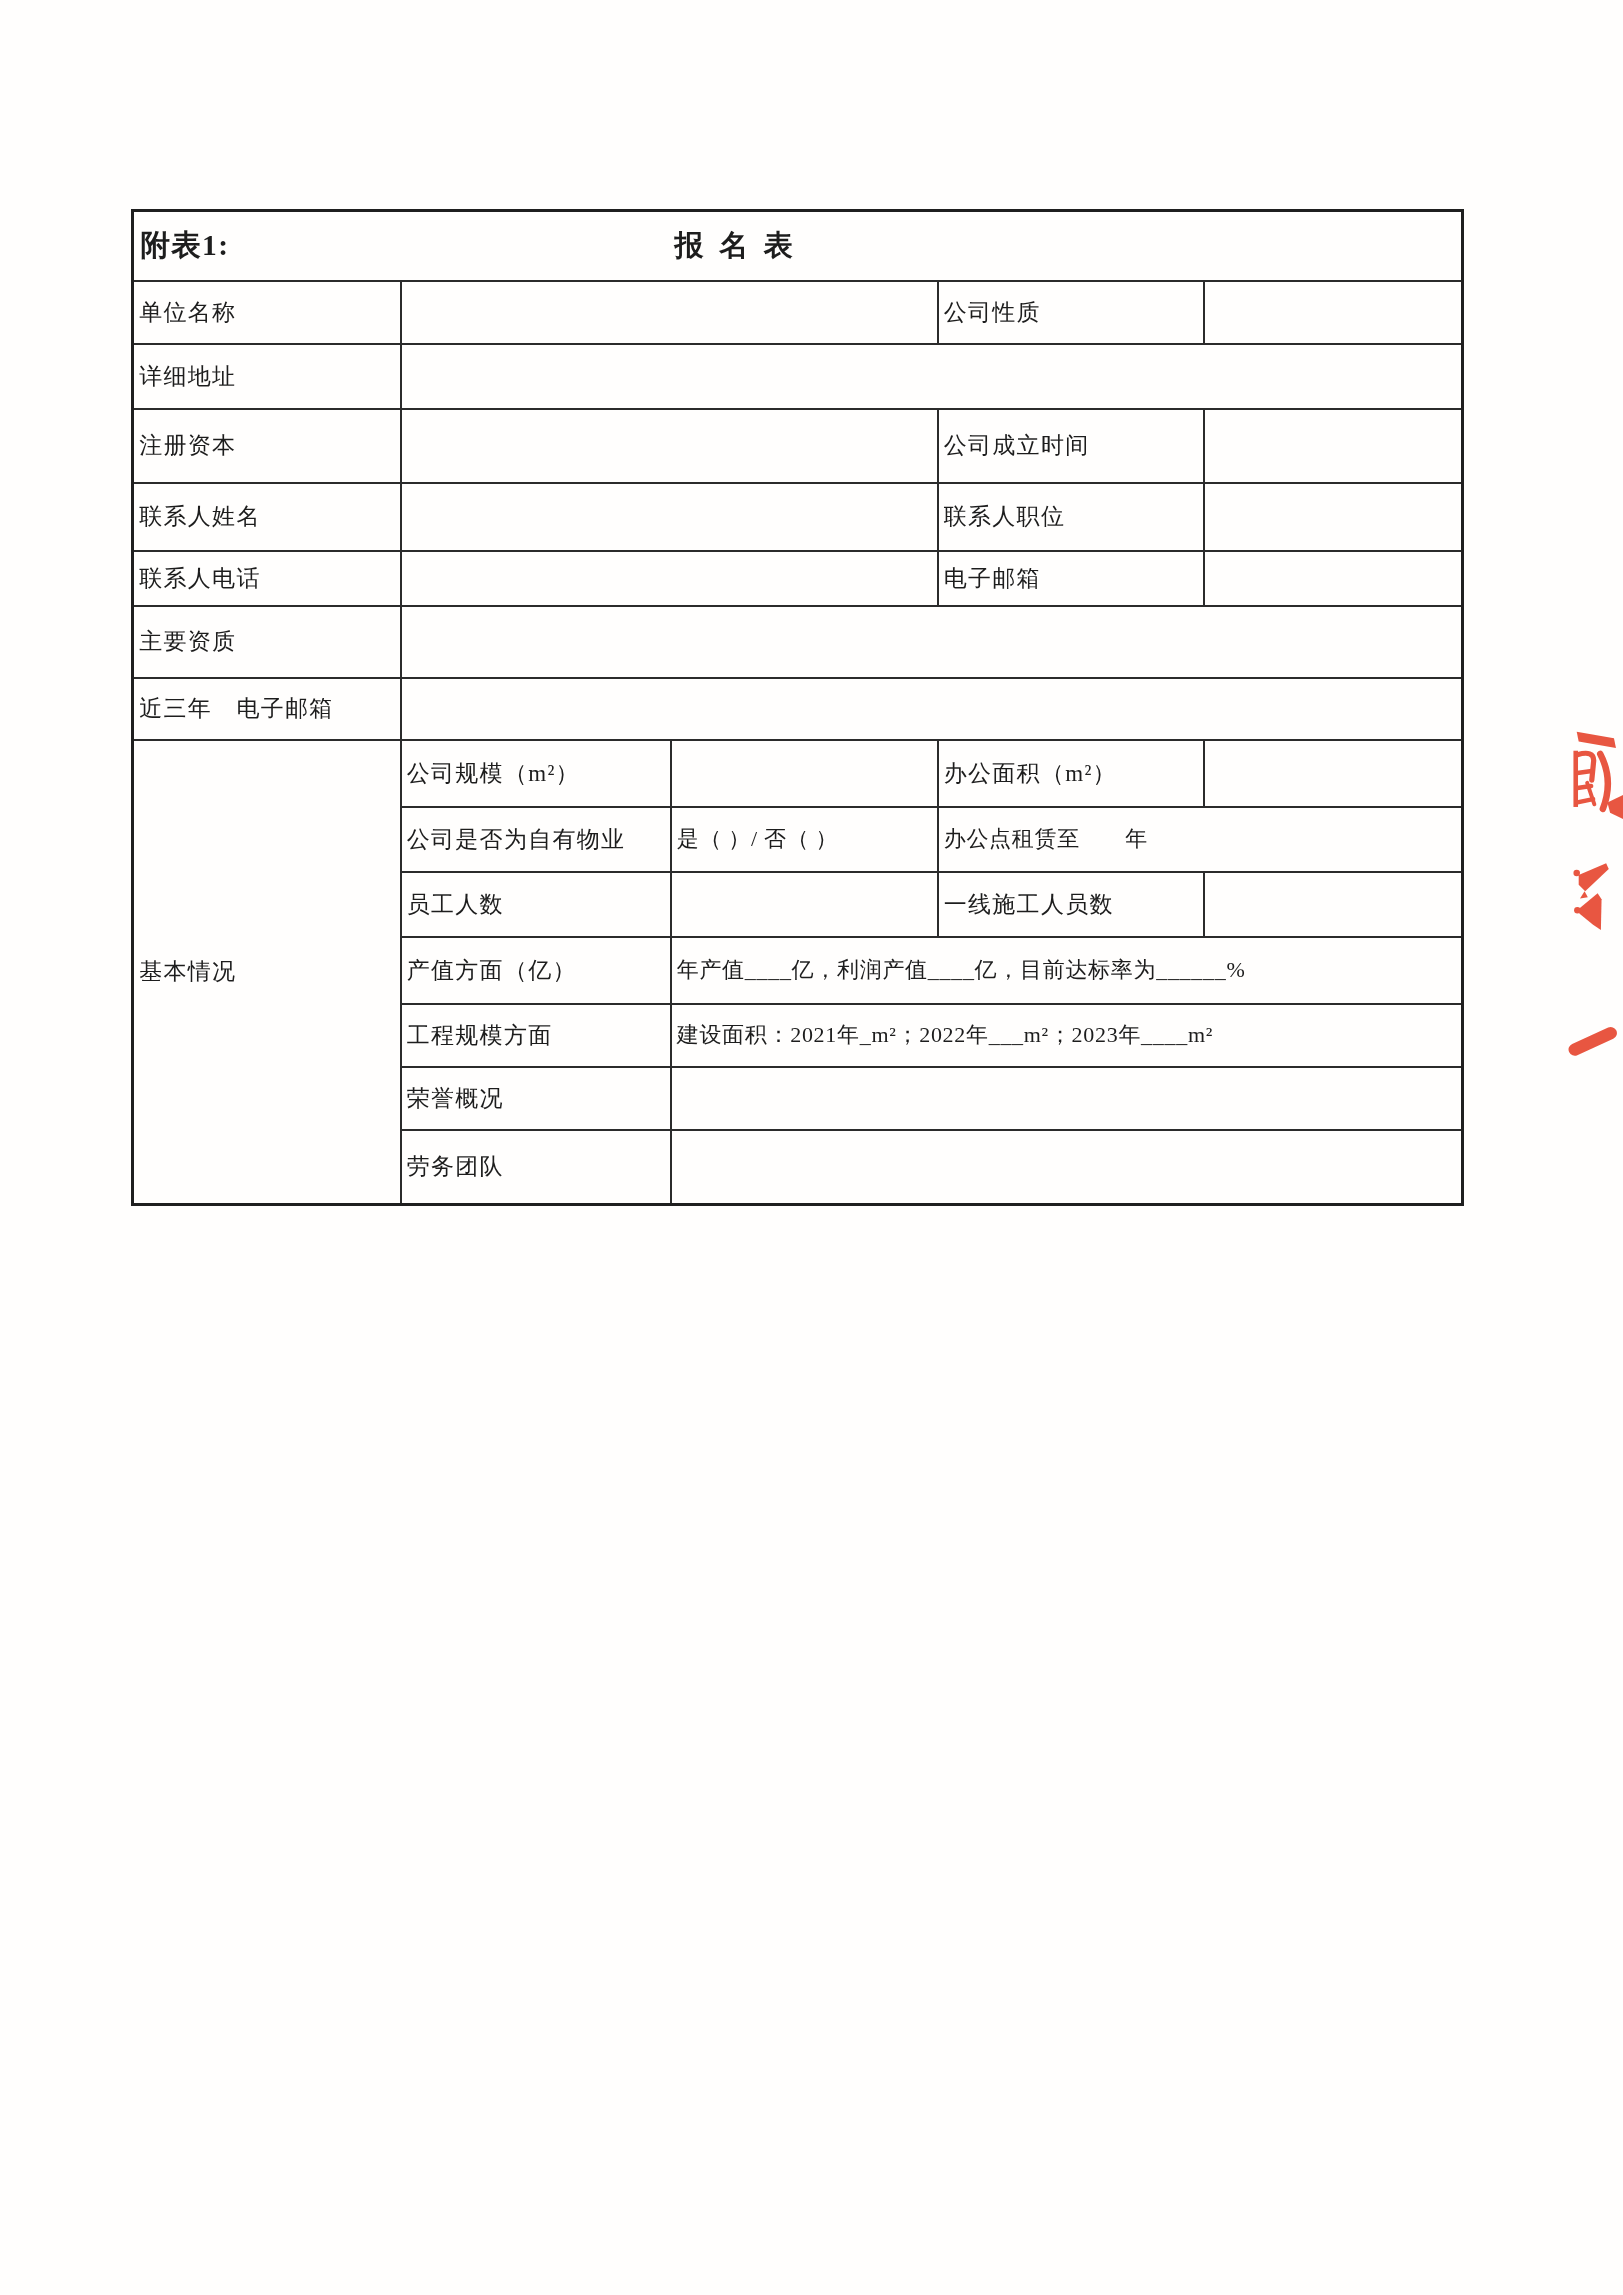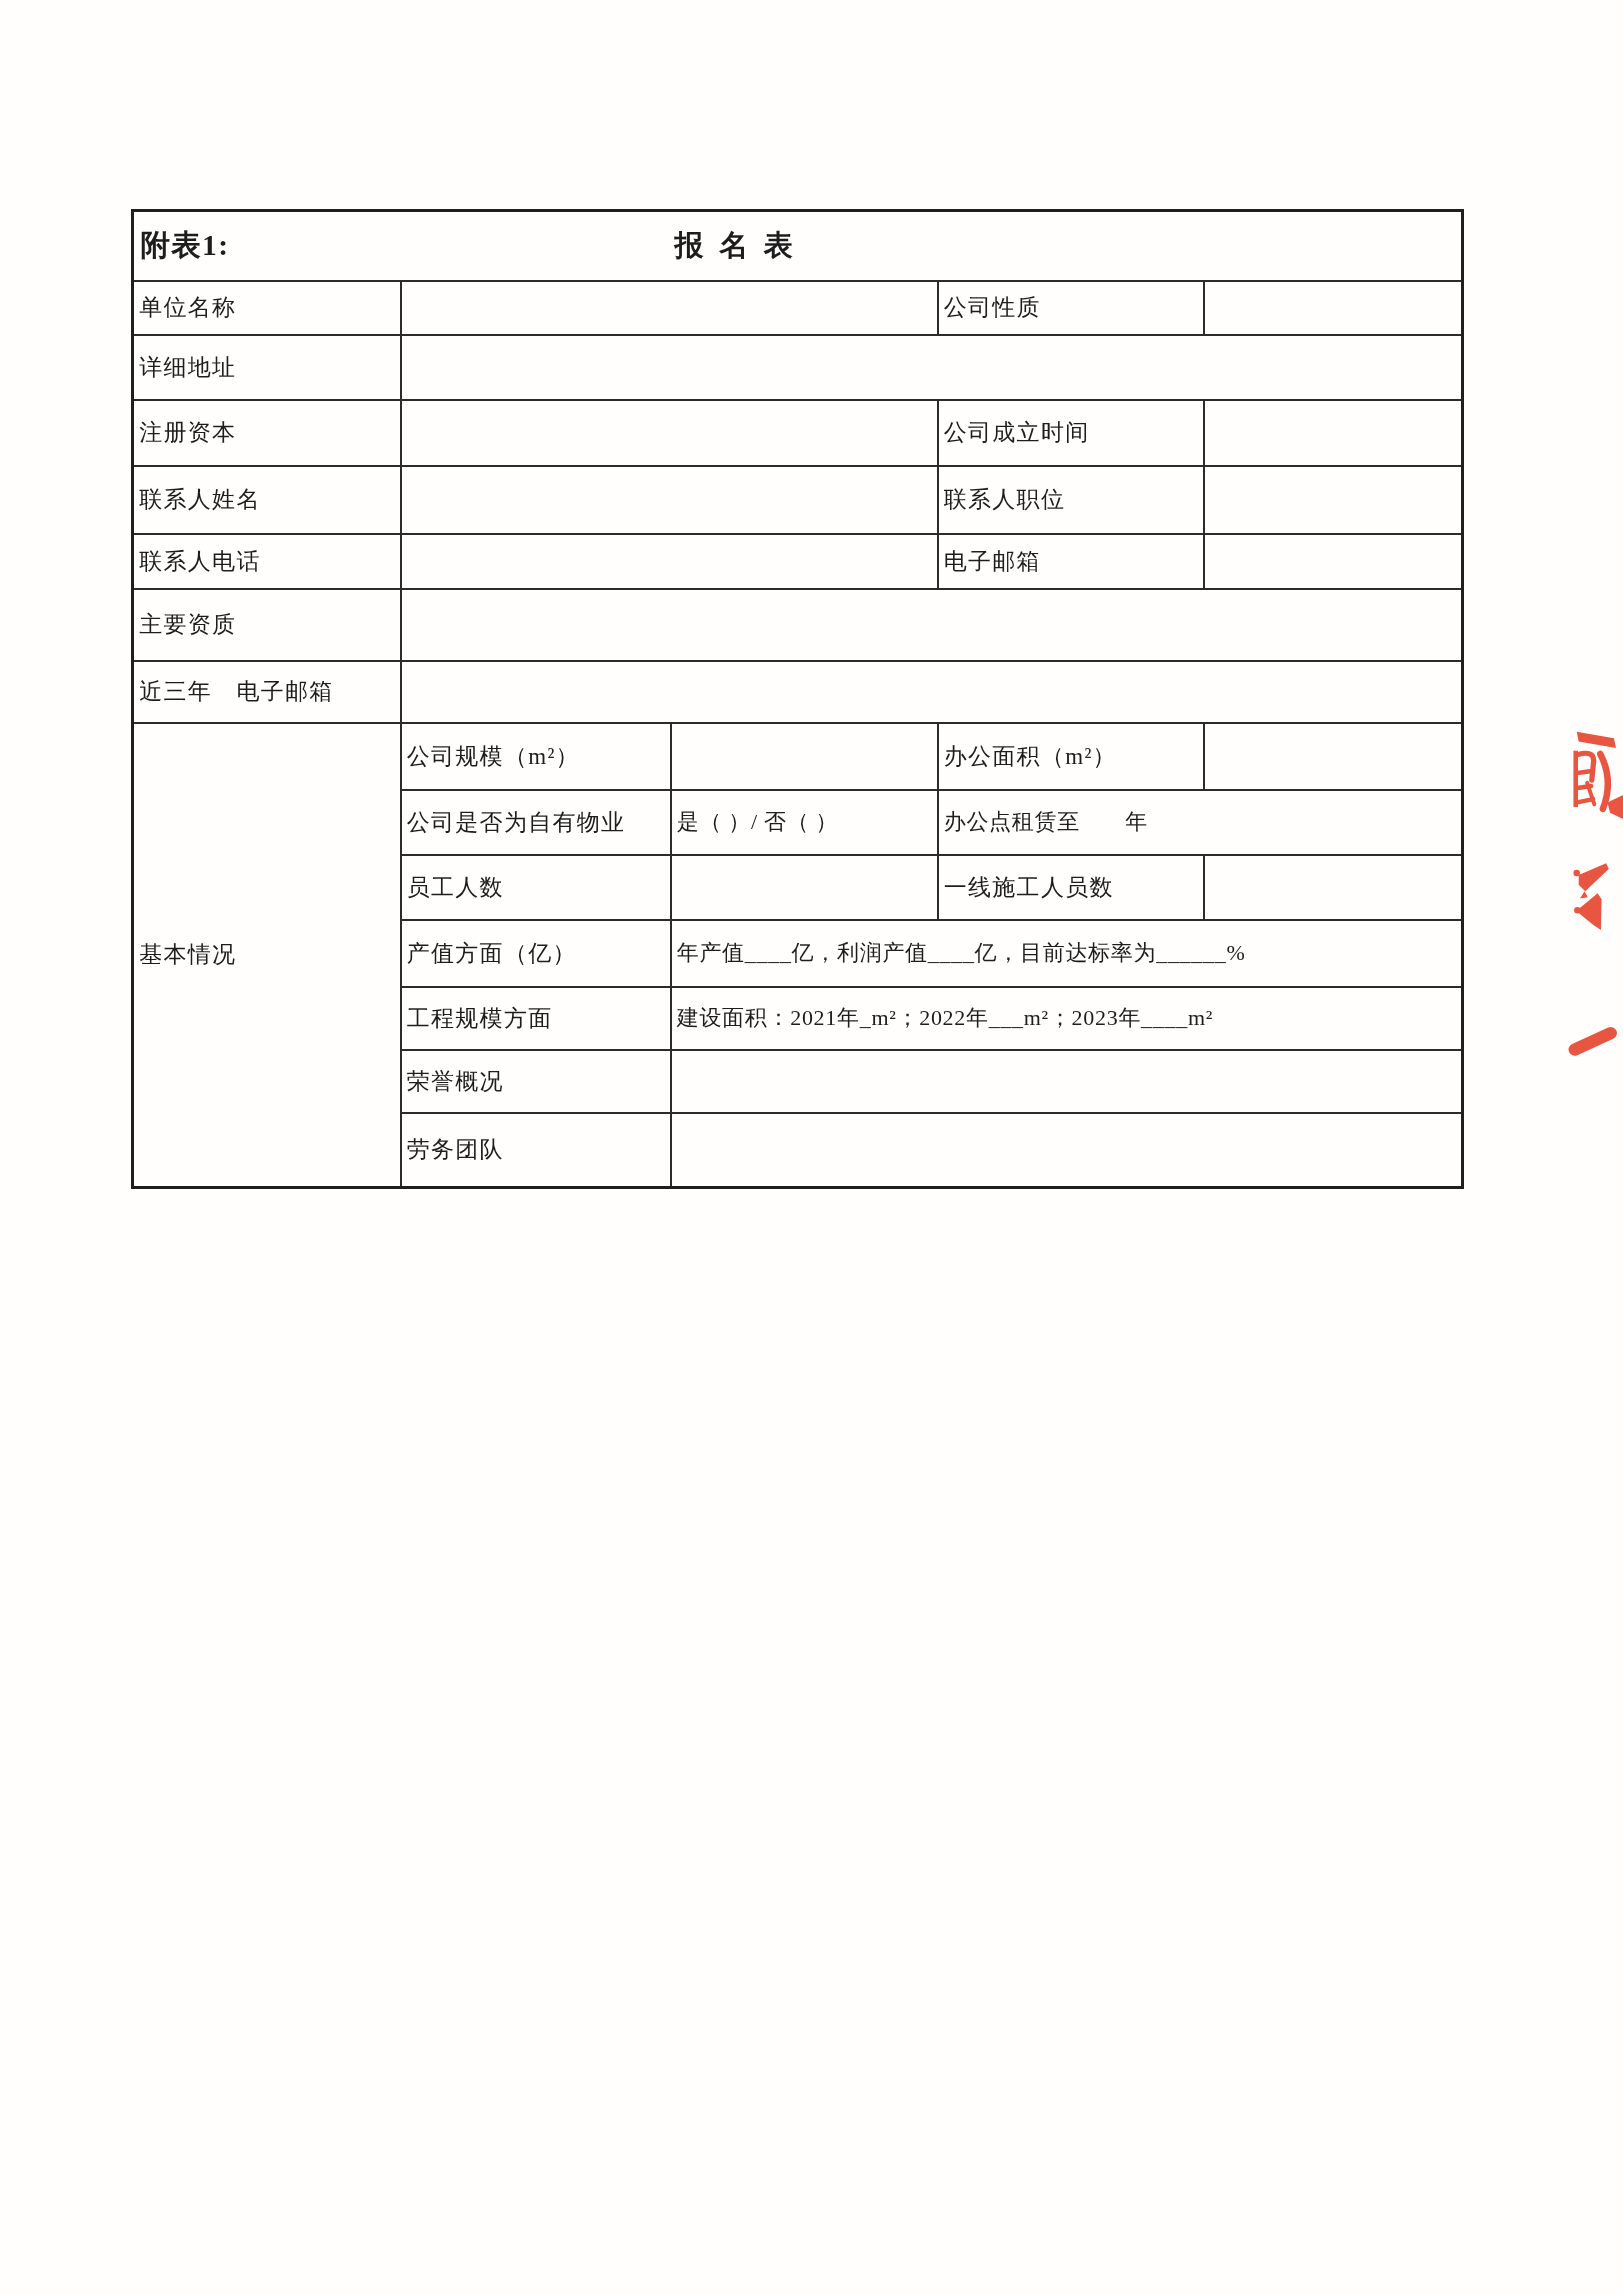--- a/index.html
+++ b/index.html
@@ -62,33 +62,33 @@
     </colgroup>
 
     <tbody>
         <tr style="height:70px">
       <td colspan="5" class="title-cell">
         <span class="attach">附表1:</span>
         <span class="title">报名表</span>
       </td>
     </tr>
 
-    <tr style="height:54px">
+    <tr style="height:63px">
       <td class="lbl">单位名称</td>
       <td colspan="2" class="val"></td>
       <td class="lbl">公司性质</td>
       <td class="val"></td>
     </tr>
 
     <tr style="height:65px">
       <td class="lbl">详细地址</td>
       <td colspan="4" class="val"></td>
     </tr>
 
-    <tr style="height:66px">
+    <tr style="height:74px">
       <td class="lbl">注册资本</td>
       <td colspan="2" class="val"></td>
       <td class="lbl">公司成立时间</td>
       <td class="val"></td>
     </tr>
 
     <tr style="height:68px">
       <td class="lbl">联系人姓名</td>
       <td colspan="2" class="val"></td>
       <td class="lbl">联系人职位</td>

